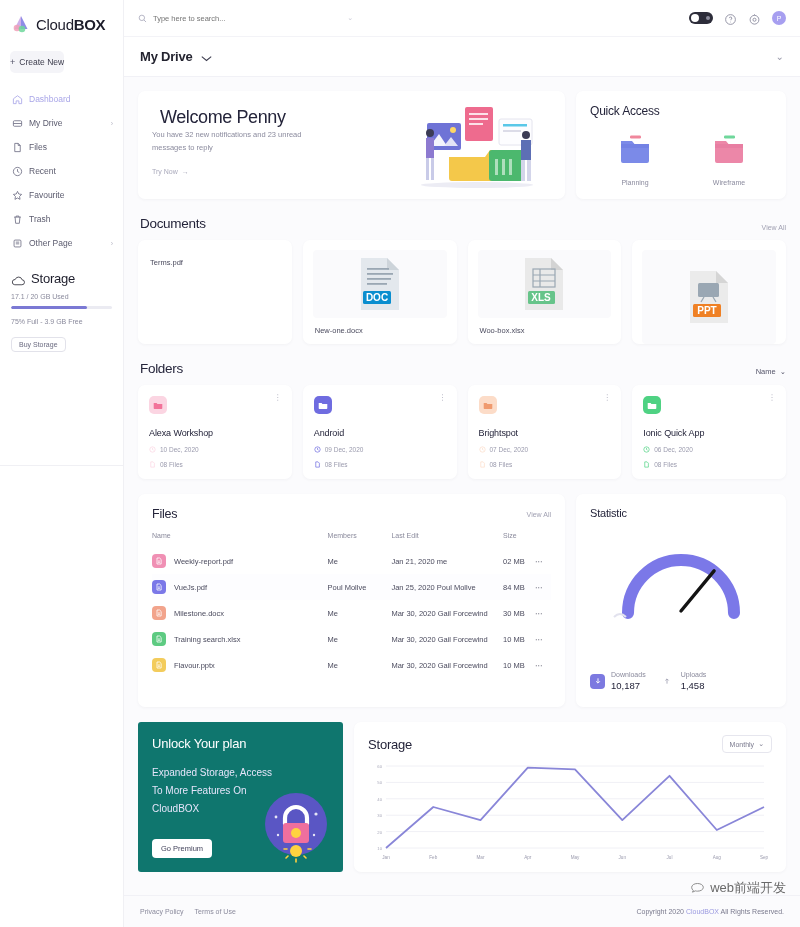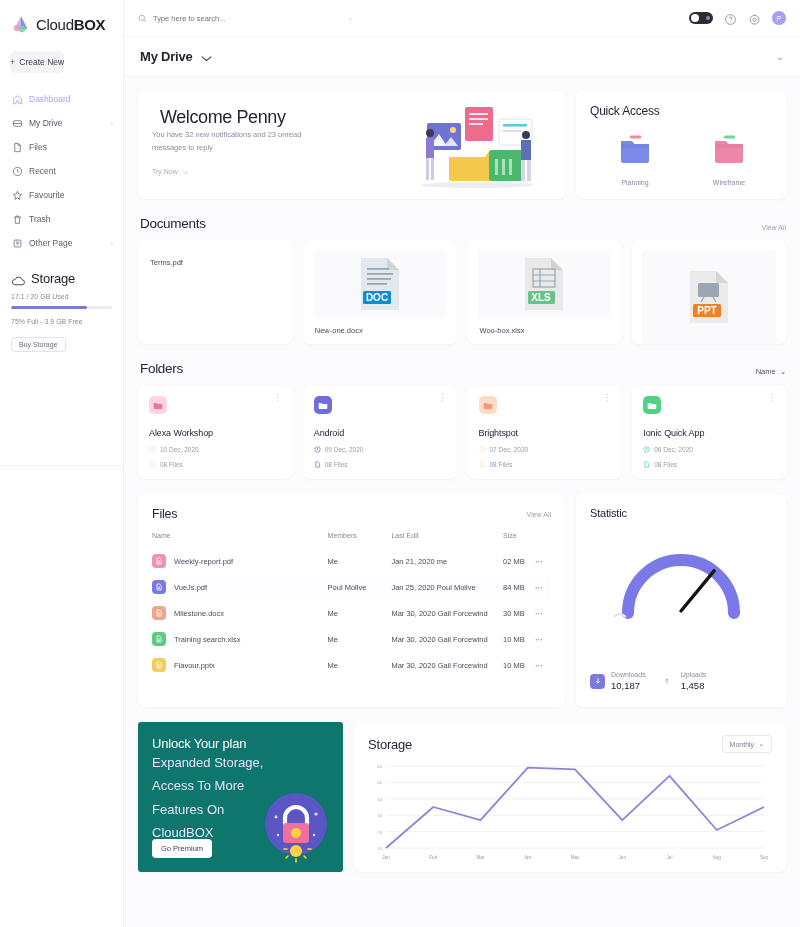--- a/index.html
+++ b/index.html
@@ -191,21 +191,21 @@
   .stat-arrow { width:15px; height:15px; display:flex; align-items:center; justify-content:center; color:#8a8a9c; font-size:8px;}
   .stat-label { font-size:7px; color:#8a8a9c; }
   .stat-value { font-size:9.5px; color:#24243a; margin-top:2px; }
 
   
   .promo {
     width:205px; flex:0 0 205px; height:150px; border-radius:3px;
     background:#0f766e; color:#fff; padding: 14px 0 0 14px; position:relative; overflow:hidden;
   }
   .promo h2 { font-size:13px; font-weight:400; letter-spacing:-0.2px; }
-  .promo p { font-size:13px; margin-top:0; line-height:1.8; color:#e6e5fb; max-width:125px;}
+  .promo p { font-size:10px; margin-top:13px; line-height:1.8; color:#e6e5fb; max-width:125px;}
   .go-premium {
     position:absolute; left:14px; bottom:14px;
     background:#fff; color:#44445c; font-size:7.5px;
     border:none; border-radius:4px; padding:5px 9px; cursor:pointer;
     font-family:inherit;
   }
   .promo-art { position:absolute; right:10px; bottom:8px; width:74px; height:74px; }
 
   .storage-chart { flex:1; height:150px; padding: 13px 14px 0 14px; position:relative; }
   .sc-head { display:flex; align-items:center; }
@@ -811,14 +811,33 @@
                 <text x="254.25" y="97" text-anchor="middle" font-size="4.6" fill="#9a9aad" font-family="Liberation Sans, sans-serif">Jun</text>
                 <text x="301.5" y="97" text-anchor="middle" font-size="4.6" fill="#9a9aad" font-family="Liberation Sans, sans-serif">Jul</text>
                 <text x="348.75" y="97" text-anchor="middle" font-size="4.6" fill="#9a9aad" font-family="Liberation Sans, sans-serif">Aug</text>
                 <text x="396" y="97" text-anchor="middle" font-size="4.6" fill="#9a9aad" font-family="Liberation Sans, sans-serif">Sep</text>
               </svg>
           </div>
         </section>
       </div>
     </div>
 
+    <footer class="footer">
+      <div class="footer-left">
+        <span>Privacy Policy</span>
+        <span>Terms of Use</span>
+      </div>
+      <div class="footer-right">
+        <span>Copyright 2020</span>
+        <b>CloudBOX</b>
+        <span>All Rights Reserved.</span>
+      </div>
+      <div class="watermark">
+        <span class="wm-bubble">
+          <svg width="15" height="12" viewBox="0 0 18 14" fill="none" stroke="#6a6a6a" stroke-width="1.1">
+              <path d="M2 6.2C2 3.6 5 1.6 9 1.6s7 2 7 4.6-3 4.6-7 4.6a9.6 9.6 0 0 1-2.6-.35L3 12l.9-2.1A4.7 4.7 0 0 1 2 6.2z"></path>
+            </svg>
+        </span>
+        <span>web前端开发</span>
+      </div>
+    </footer>
   </div>
 </div>
 
 </body></html>

